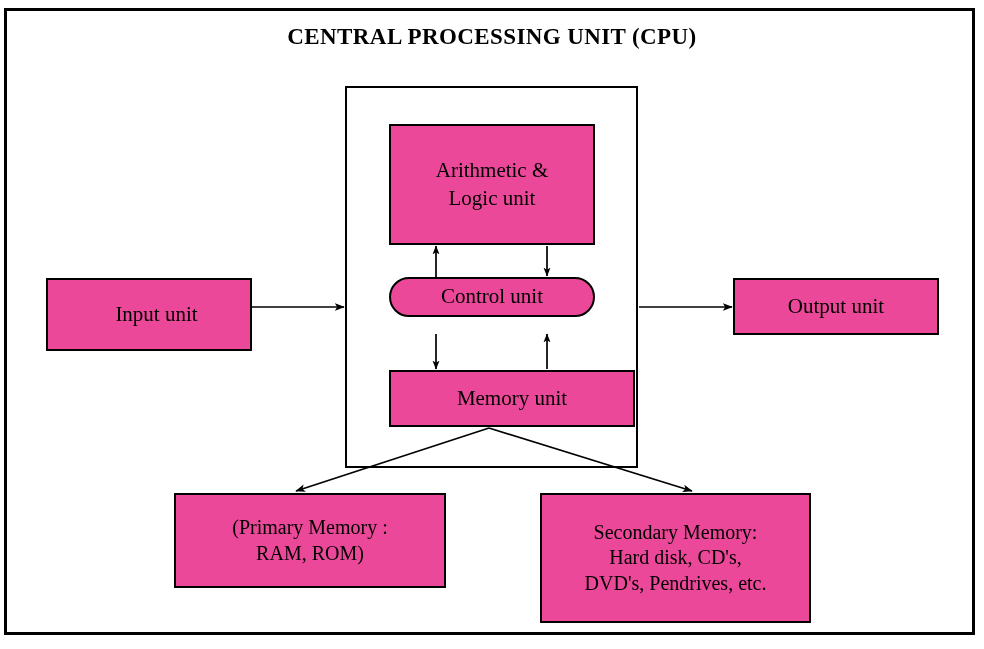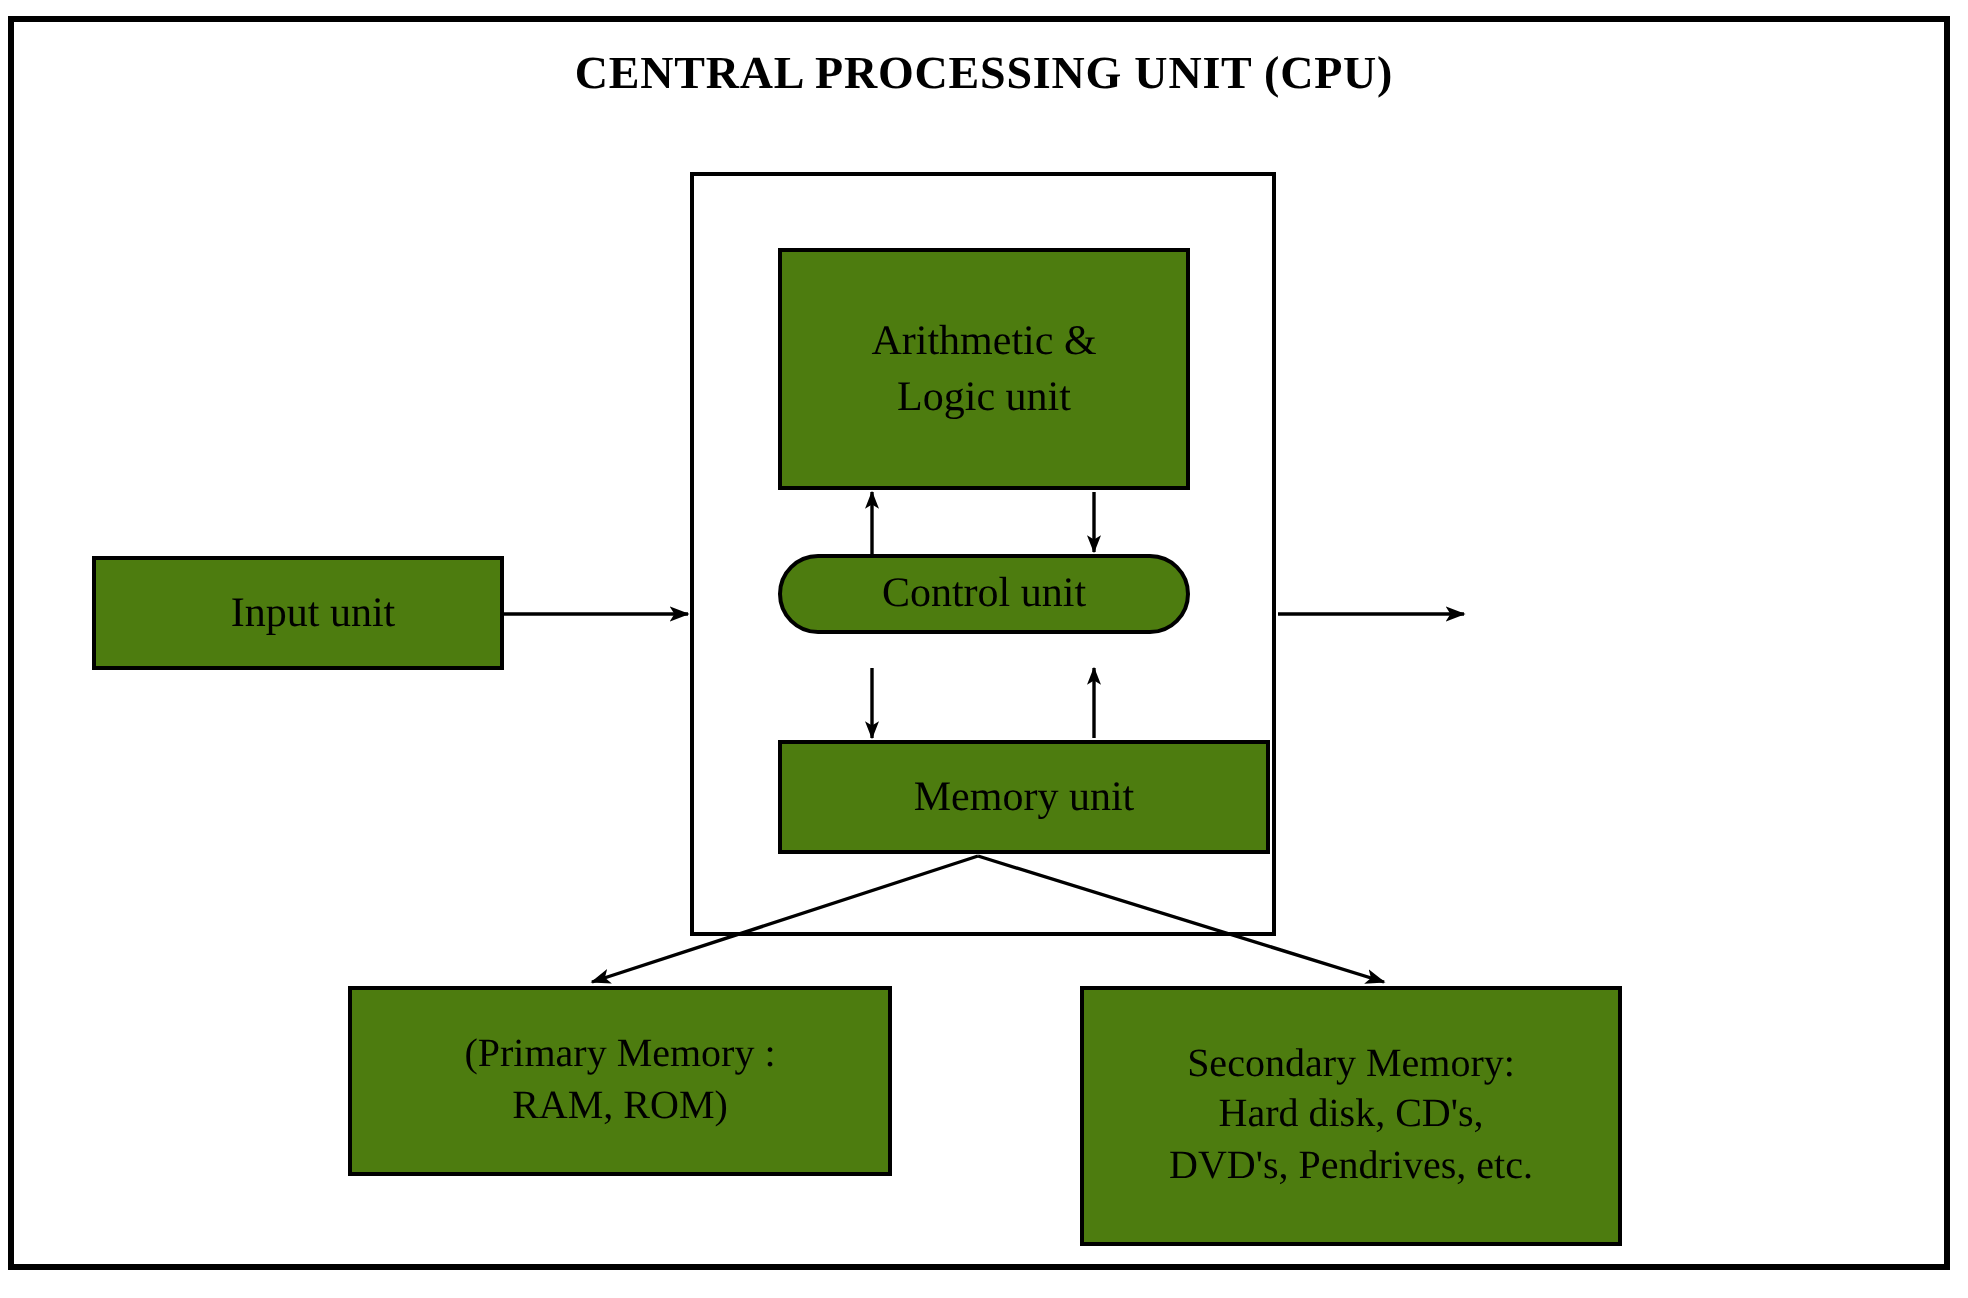--- a/index.html
+++ b/index.html
@@ -52,40 +52,40 @@
     height: 382px;
     border: 2px solid #000000;
     box-sizing: border-box;
     background: transparent;
   }
   
   .node-box {
     position: absolute;
     border: 2px solid #000000;
     box-sizing: border-box;
-    background: #4d7c0f;
+    background: #ec4899;
     display: flex;
     align-items: center;
     justify-content: center;
     text-align: center;
     color: #000000;
     font-family: "Liberation Serif", "DejaVu Serif", serif;
     font-size: 21px;
     line-height: 1.22;
   }
   .node-box .node-label {
     display: block;
     padding: 0 6px;
     white-space: pre-line;
   }
   
   #alu-box      { left: 389px; top: 124px; width: 206px; height: 121px; }
   #control-box  { left: 389px; top: 277px; width: 206px; height: 40px; border-radius: 27px; }
   #memory-box   { left: 389px; top: 370px; width: 246px; height: 57px; }
-  #input-box    { left: 46px;  top: 278px; width: 206px; height: 57px; padding-left: 15px; }
+  #input-box    { left: 46px;  top: 278px; width: 206px; height: 73px; padding-left: 15px; }
   #output-box   { left: 733px; top: 278px; width: 206px; height: 57px; }
   #primary-memory-box   { left: 174px; top: 493px; width: 272px; height: 95px; justify-content: center; }
   #secondary-memory-box { left: 540px; top: 493px; width: 271px; height: 130px; }
 
   #primary-memory-box  .node-label,
   #secondary-memory-box .node-label { font-size: 20px; line-height: 1.28; }
   #alu-box .node-label { line-height: 1.3; }
 
   
   #arrow-layer {
@@ -118,20 +118,23 @@
   </div>
 
   <div class="node-box" id="memory-box">
     <span class="node-label">Memory unit</span>
   </div>
 
   <div class="node-box" id="input-box">
     <span class="node-label">Input unit</span>
   </div>
 
+  <div class="node-box" id="output-box">
+    <span class="node-label">Output unit</span>
+  </div>
 
   <div class="node-box" id="primary-memory-box">
     <span class="node-label">(Primary Memory :
 RAM, ROM)</span>
   </div>
 
   <div class="node-box" id="secondary-memory-box">
     <span class="node-label">Secondary Memory:
 Hard disk, CD's,
 DVD's, Pendrives, etc.</span>

